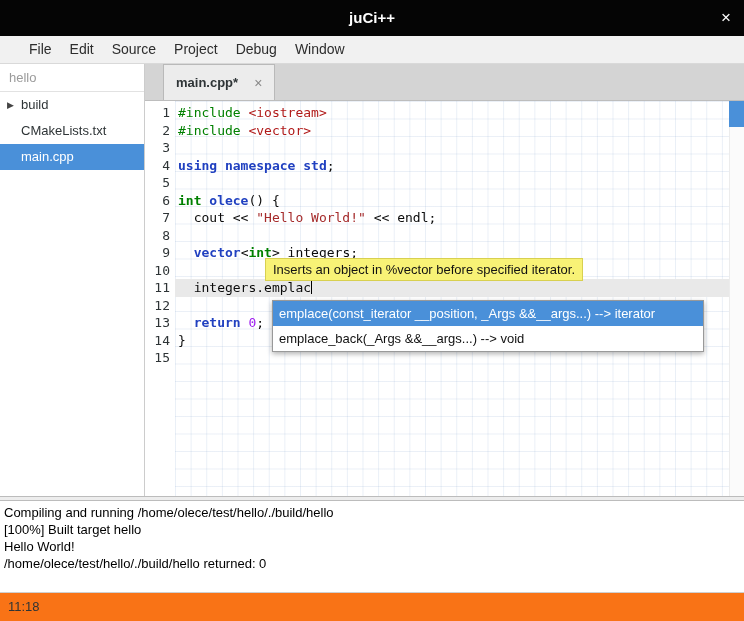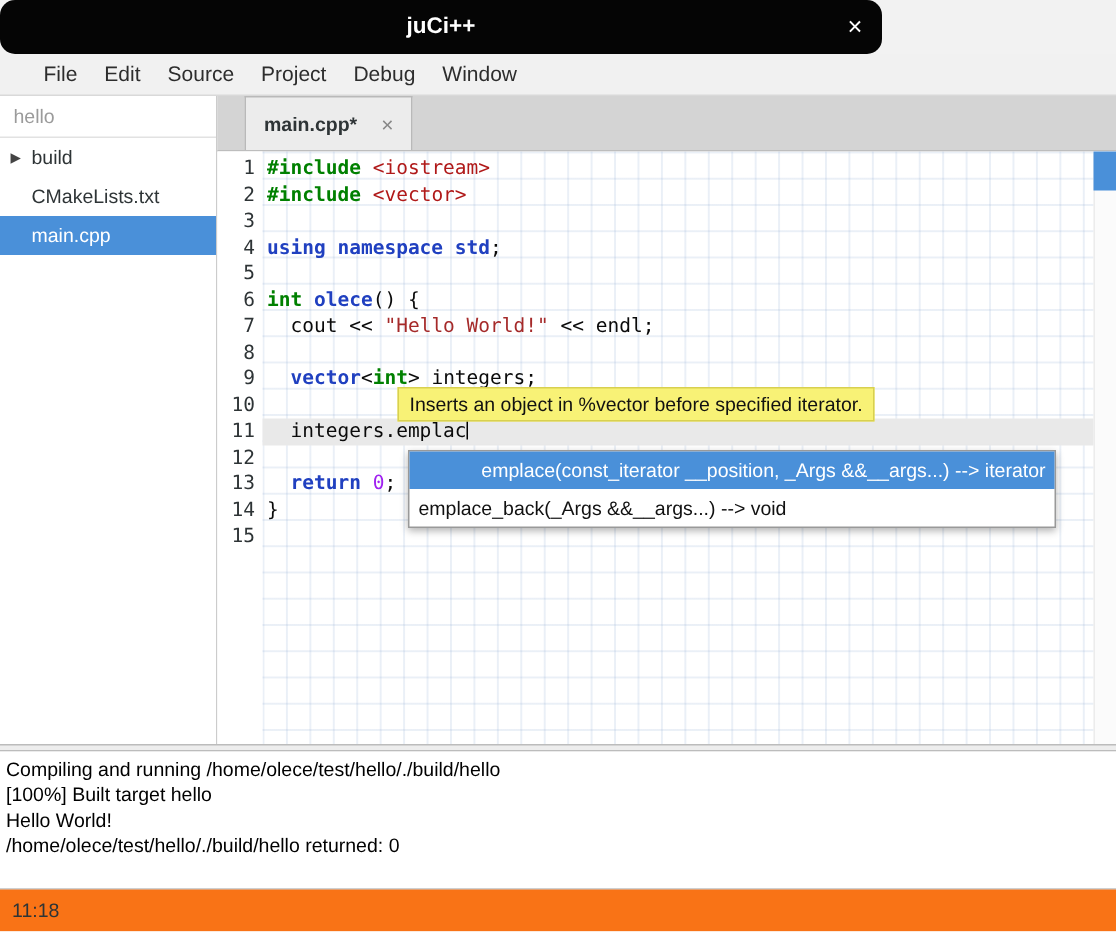--- a/index.html
+++ b/index.html
@@ -2,21 +2,21 @@
 <html><head>
 <meta charset="utf-8">
 <style>
   * { margin:0; padding:0; box-sizing:border-box; }
   html,body { background:#ffffff; }
   .window {
     position:relative; width:744px; height:621px; overflow:hidden;
     background:#f2f2f2; font-family:"Liberation Sans", sans-serif;
   }
   
-  .titlebar { position:absolute; left:0; top:0; width:588px; height:36px; background:#050505;border-radius:10px; }
+  .titlebar { position:absolute; left:0; top:0; width:744px; height:36px; background:#050505; }
   .titlebar .title { line-height:36px; text-align:center; color:#fff; font-weight:bold; font-size:15px; }
   .titlebar .close { position:absolute; right:13px; top:0; height:36px; line-height:35px; color:#fff; font-size:17px; }
   
   .menubar { position:absolute; left:0; top:36px; width:744px; height:28px; background:#f1f1f1;
              border-bottom:1px solid #d9d9d9; display:flex; align-items:center; padding-left:20px; }
   .menu-item { padding:0 9px; font-size:14px; color:#2d2d2d; line-height:27px; }
   
   .sidebar { position:absolute; left:0; top:64px; width:145px; height:432px; background:#fff; border-right:1px solid #cccccc; }
   .project-row { height:28px; line-height:28px; padding-left:9px; color:#9b9b9b; font-size:13px; border-bottom:1px solid #e2e2e2; }
   .tree-row { position:relative; height:26px; line-height:26px; font-size:13px; color:#2e3436; padding-left:21px; }
@@ -36,37 +36,37 @@
   .gutter .ln { height:17.5px; line-height:17.5px; padding-right:5px; }
   .code-col { position:absolute; left:30px; top:0; right:0; height:100%; padding-top:3px;
               font-family:"DejaVu Sans Mono", monospace; font-size:13px; color:#0a0a0a;
               background-image:
                 linear-gradient(to right, rgba(140,170,210,0.18) 1px, transparent 1px),
                 linear-gradient(to bottom, rgba(140,170,210,0.18) 1px, transparent 1px);
               background-size:15.64px 17.5px; }
   .code-line { height:17.5px; line-height:17.5px; padding-left:3px; white-space:pre; }
   .code-line.current { background:#e9e9e9; }
   .caret { display:inline-block; width:1px; height:14px; background:#000; vertical-align:-2px; }
-  .tok-pp  { color:#008000;font-weight:bold; }
+  .tok-pp  { color:#008000; }
   .tok-hdr { color:#b01919; }
   .tok-kw  { color:#2040c0; font-weight:bold; }
   .tok-ty  { color:#008000; font-weight:bold; }
   .tok-str { color:#a52a2a; }
   .tok-num { color:#a020f0; }
   .tok-pl  { color:#0a0a0a; }
   
   .scroll-track { position:absolute; right:0; top:0; width:15px; height:100%; background:#fbfbfb; border-left:1px solid #ececec; }
   .scroll-thumb { position:absolute; right:0; top:0; width:15px; height:26px; background:#4a90d9; }
   
   .tooltip { position:absolute; left:120px; top:157px; padding:3px 7px; background:#f8f276;
              border:1px solid #d8d050; font-size:13px; color:#111; white-space:nowrap; }
   .popup { position:absolute; left:127px; top:199px; width:432px; background:#fff;
            border:1px solid #999; box-shadow:0 2px 5px rgba(0,0,0,0.3); }
   .popup-row { height:25px; line-height:25px; padding:0 6px; font-size:13px; color:#111; white-space:nowrap; overflow:hidden; }
-  .popup-row.selected { background:#4a90d9; color:#fff;text-align:right; }
+  .popup-row.selected { background:#4a90d9; color:#fff; }
   
   .splitter { position:absolute; left:0; top:496px; width:744px; height:5px; background:#ededed;
               border-top:1px solid #bcbcbc; border-bottom:1px solid #bcbcbc; }
   .terminal { position:absolute; left:0; top:501px; width:744px; height:91px; background:#ffffff; padding:3px 4px; }
   .term-line { height:17px; line-height:17px; font-size:13px; color:#000; white-space:pre; }
   .statusbar { position:absolute; left:0; top:592px; width:744px; height:29px; background:#f97316;
                border-top:1px solid #cfcfcf; line-height:28px; padding-left:8px; font-size:13px; color:#2e3436; }
 </style>
 </head>
 <body>

